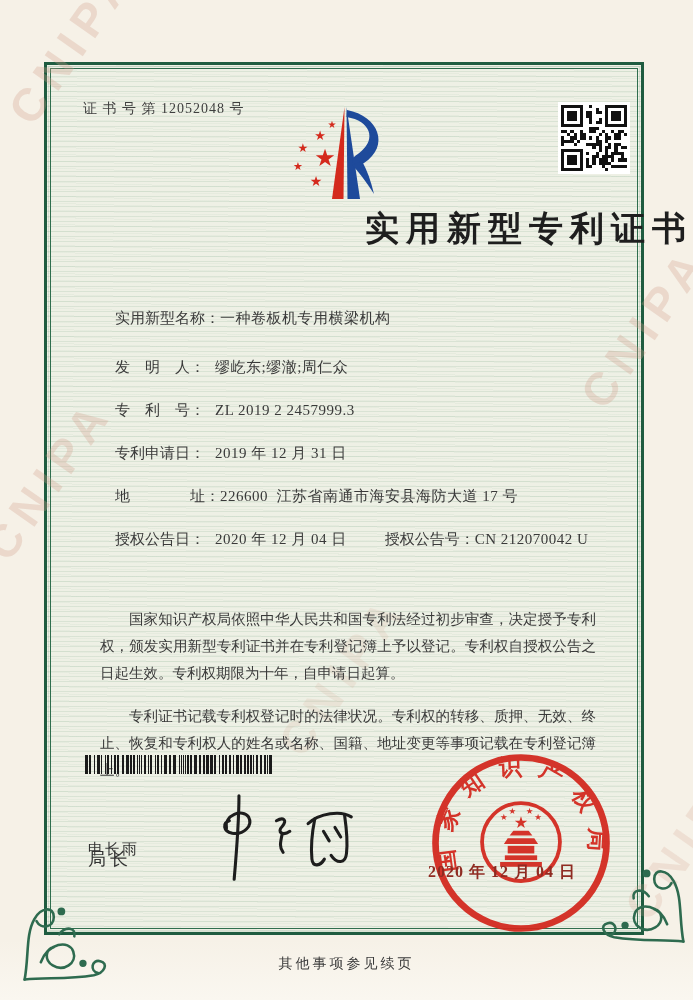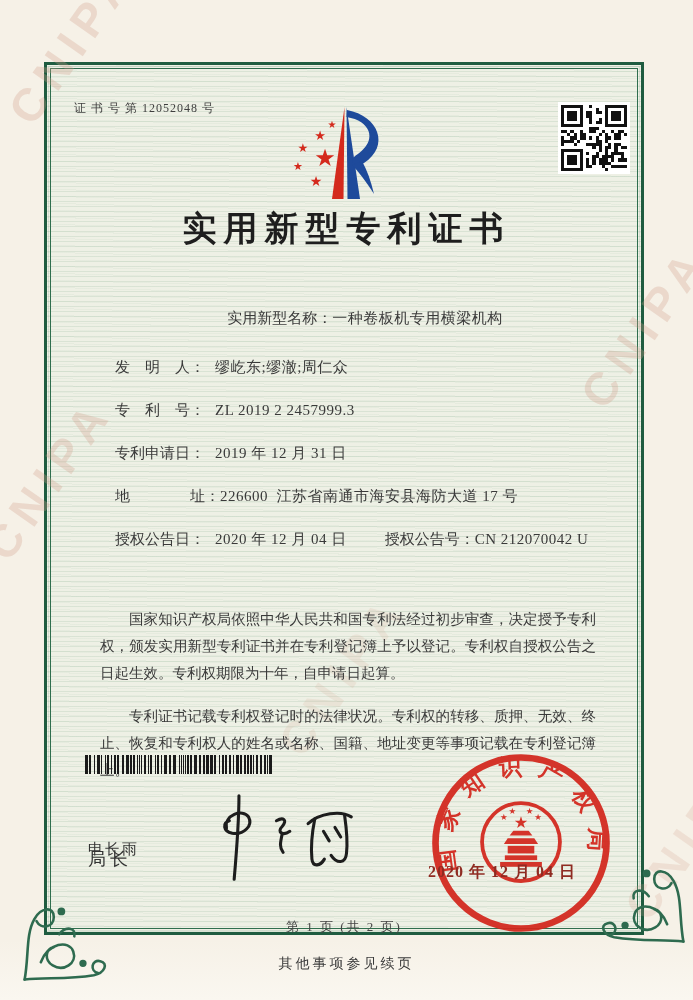--- a/index.html
+++ b/index.html
@@ -30,34 +30,34 @@
     position:absolute;
     font-family:"Liberation Sans","DejaVu Sans",sans-serif;
     font-weight:bold;font-size:46px;letter-spacing:9px;
     color:rgba(210,160,138,0.30);
     transform:rotate(-55deg);
     pointer-events:none;white-space:pre;z-index:2;
   }
 
   .layer{position:absolute;inset:0;z-index:3;}
 
-  .cert-no{position:absolute;left:74px;top:100px;font-size:12px;letter-spacing:1px;color:#3f3f3f;white-space:pre;}
+  .cert-no{position:absolute;left:83px;top:100px;font-size:14px;letter-spacing:1px;color:#3f3f3f;white-space:pre;}
 
   .logo{position:absolute;left:283px;top:104px;width:128px;height:98px;}
   .qr{position:absolute;left:558px;top:102px;width:72px;height:72px;background:#fff;padding:3px;box-sizing:border-box;}
   .qr svg{width:100%;height:100%;display:block;}
 
   .title{
-    position:absolute;left:0;top:206px;width:693px;text-align:center;
+    position:absolute;left:0;top:206px;width:693px;text-align:right;
     font-size:34px;font-weight:bold;letter-spacing:7px;color:#1e1e1e;white-space:pre;
   }
 
   .fields{position:absolute;left:85px;top:292px;width:530px;}
   .frow{height:43px;font-size:15px;color:#3a3a3a;white-space:pre;}
-  .frow:first-child{height:49px;text-align:center;}
+  .frow:first-child{height:49px;}
   .flabel{display:inline-block;min-width:100px;white-space:pre;}
   .fvalue{white-space:pre;letter-spacing:0.5px;}
   .grant-no-group{margin-left:38px;}
 
   .paras{position:absolute;left:84px;top:590px;width:528px;font-size:14.5px;line-height:27px;color:#3a3a3a;text-align:justify;}
   .paras p{margin:16px;text-indent:2em;}
 
   .barcode{position:absolute;left:85px;top:755px;width:190px;height:19px;}
   .barcode svg{width:100%;height:100%;display:block;}
 
@@ -359,21 +359,20 @@
           <path d="M88,92 L112,92 L108,87 L92,87 Z"></path>
           <path d="M82,101 L118,101 L114,95 L86,95 Z"></path>
           <rect x="86" y="103" width="28" height="8"></rect>
           <rect x="83" y="113" width="34" height="5"></rect>
           <rect x="78" y="120" width="44" height="5"></rect>
         </g>
       </svg>
     </div>
     <div class="seal-date">2020 年 12 月 04 日</div>
 
-    <div class="page-info">第 1 页 (共 2 页)</div>
     <div class="footer-note">其他事项参见续页</div>
   </div>
 
   <div class="ornament bl">
     <svg viewBox="0 0 100 100" width="108" height="108" fill="none" stroke="#2e6b4f" stroke-width="2.4" stroke-linecap="round">
       <path d="M8,94 C12,72 9,52 17,38 C23,27 35,26 35,36 C35,46 23,48 19,40"></path>
       <path d="M8,94 C28,92 48,94 72,90 C82,88 86,79 78,77 C70,75 68,86 76,88"></path>
       <path d="M23,78 C30,60 49,57 53,68 C57,79 44,87 34,81 C26,76 27,66 35,64"></path>
       <path d="M40,52 C46,44 56,46 54,54"></path>
       <circle cx="42" cy="31" r="2.4" fill="#2e6b4f"></circle>

